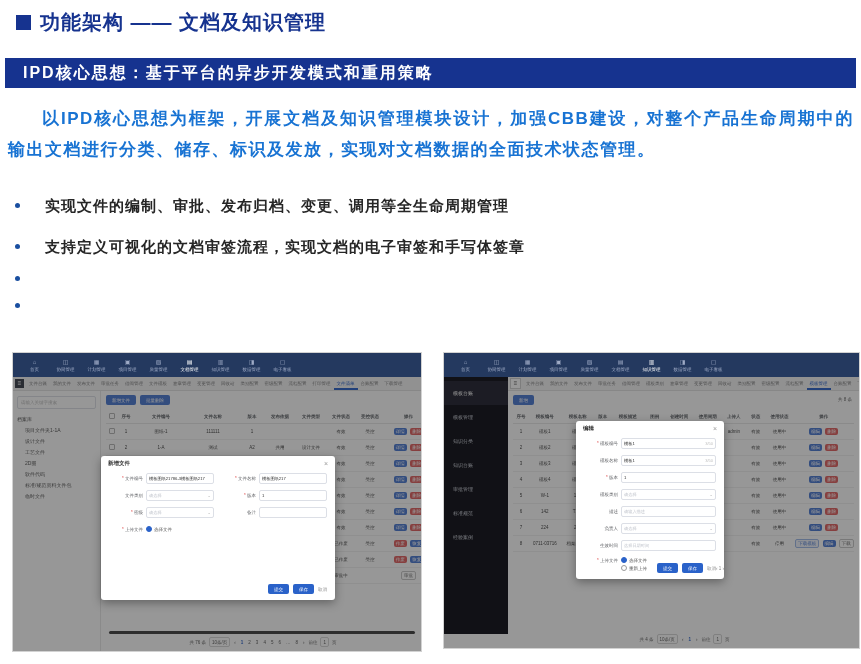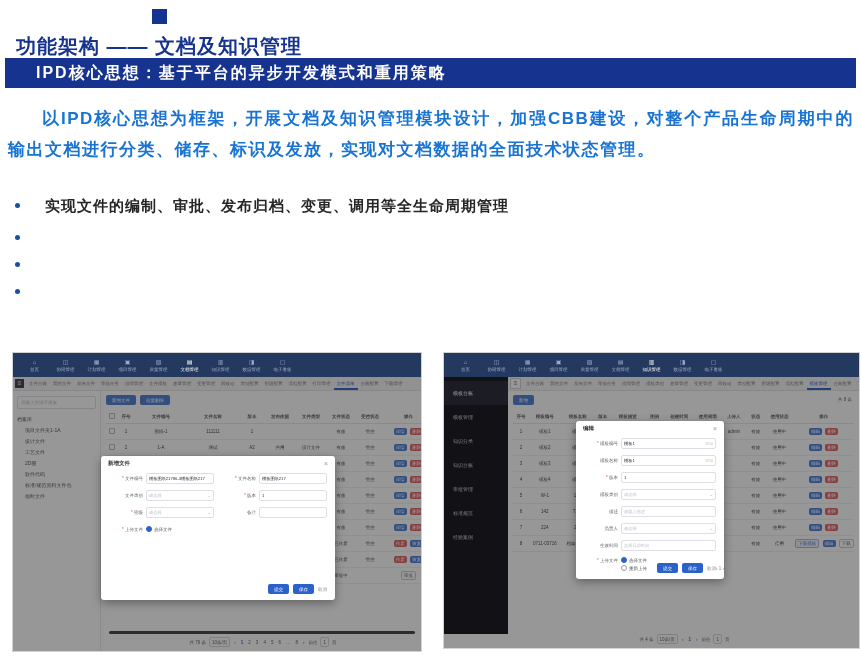--- a/index.html
+++ b/index.html
@@ -1,24 +1,24 @@
 <!DOCTYPE html>
 <html><head>
 <meta charset="utf-8">
 <style>
   html,body{margin:0;padding:0;}
   body{width:861px;height:664px;background:#ffffff;position:relative;overflow:hidden;
        font-family:"Liberation Sans",sans-serif;}
   
-  .title-row{position:absolute;left:16px;top:9px;display:flex;align-items:center;gap:9px;flex-direction:column;}
+  .title-row{position:absolute;left:16px;top:9px;display:flex;align-items:center;gap:9px;}
   .title-sq{width:15px;height:15px;background:#16338f;flex:none;}
   .page-title{font-size:20px;font-weight:700;color:#16338f;letter-spacing:1px;white-space:nowrap;}
   .banner{position:absolute;left:5px;top:58px;width:851px;height:30px;background:#16338f;
           display:flex;align-items:center;}
-  .banner-text{color:#fff;font-weight:700;font-size:16px;letter-spacing:2px;padding-left:31px;white-space:nowrap;}
+  .banner-text{color:#fff;font-weight:700;font-size:16px;letter-spacing:2px;padding-left:18px;white-space:nowrap;}
   .intro{position:absolute;left:8px;top:103px;width:846px;font-size:17px;font-weight:700;color:#1873d3;
          line-height:1.85;text-indent:2em;letter-spacing:1.5px;text-align:justify;}
   .bullets{position:absolute;left:15px;top:197px;width:830px;}
   .bullet{display:flex;align-items:baseline;gap:25px;margin-bottom:22px;}
   .bullet .dot{width:5px;height:5px;border-radius:50%;background:#1a4fa0;flex:none;transform:translateY(-3px);}
   .bullet .btxt{font-size:15px;font-weight:700;color:#262626;letter-spacing:1px;}
 
   
   .app{position:absolute;background:#fff;border:1px solid #d2d2d2;overflow:hidden;}
   #left-app{left:12px;top:352px;width:408px;height:298px;}
@@ -122,20 +122,21 @@
 
 <div class="bullets">
 
     <div class="bullet">
       <span class="dot"></span>
       <span class="btxt">实现文件的编制、审批、发布归档、变更、调用等全生命周期管理</span>
     </div>
 
     <div class="bullet">
       <span class="dot"></span>
+      <span class="btxt">支持定义可视化的文档审签流程，实现文档的电子审签和手写体签章</span>
     </div>
 
     <div class="bullet">
       <span class="dot"></span>
     </div>
 
     <div class="bullet">
       <span class="dot"></span>
     </div>
   </div>

